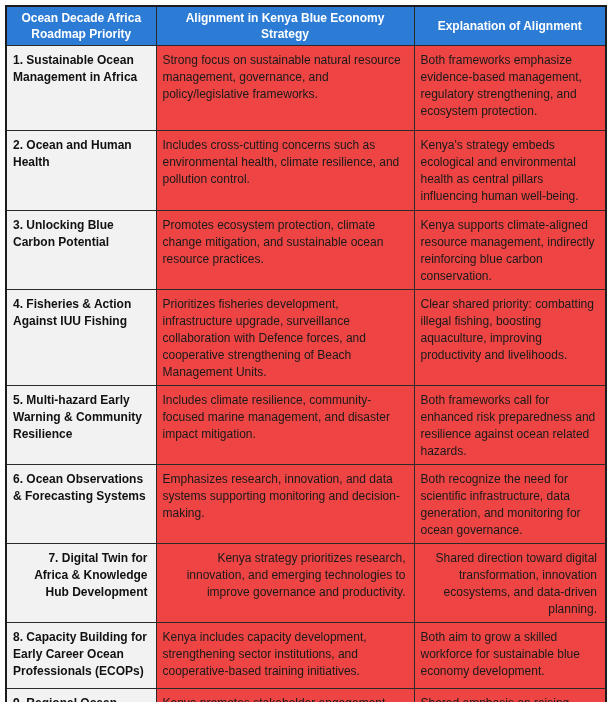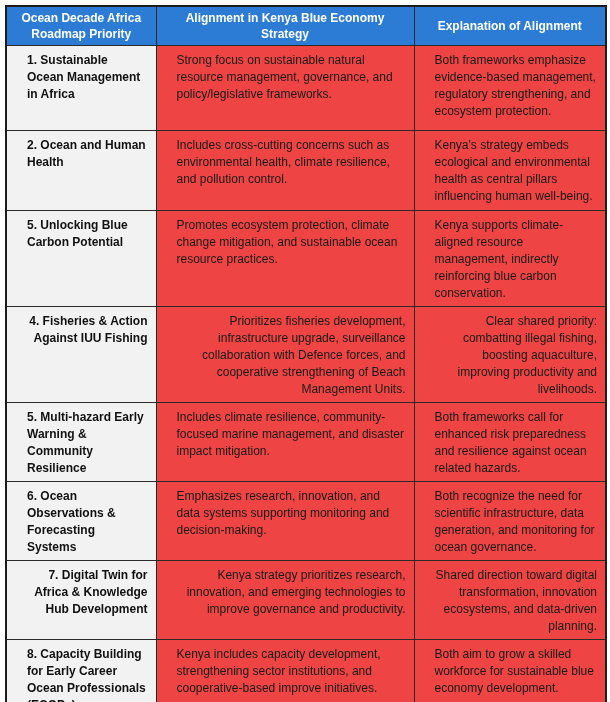--- a/index.html
+++ b/index.html
@@ -38,39 +38,39 @@
     color: #ffffff;
     font-size: 12px;
     font-weight: bold;
     text-align: center;
     vertical-align: middle;
     padding: 3px 10px;
     line-height: 1.35;
   }
   td {
     vertical-align: top;
-    padding: 6px 8px 4px 20px;
+    padding: 6px 8px 4px 6px;
     font-size: 12px;
     line-height: 1.42;
     color: #1a1a1a;
   }
   td.priority {
     background: #f2f2f2;
     font-weight: bold;
     color: #111111;
   }
   td.alignment, td.explanation {
     background: #ef4444;
     font-weight: normal;
   }
   
   tbody tr:nth-child(1) { height: 85px; }
   tbody tr:nth-child(2) { height: 76px; }
   tbody tr:nth-child(3) { height: 67px; }
-  tbody tr:nth-child(4) { height: 96px; text-align: right; }
+  tbody tr:nth-child(4) { height: 96px; }
   tbody tr:nth-child(5) { height: 63px; margin-top: 31px; }
   tbody tr:nth-child(6) { height: 74px; }
   tbody tr:nth-child(7) { height: 67px; text-align: right; }
   tbody tr:nth-child(8) { height: 66px; }
   tbody tr:nth-child(9) { height: 60px; }
 </style>
 </head>
 <body>
 
 <div class="page">
@@ -92,21 +92,21 @@
         <td class="priority">1. Sustainable Ocean Management in Africa</td>
         <td class="alignment">Strong focus on sustainable natural resource management, governance, and policy/legislative frameworks.</td>
         <td class="explanation">Both frameworks emphasize evidence-based management, regulatory strengthening, and ecosystem protection.</td>
       </tr>
       <tr>
         <td class="priority">2. Ocean and Human Health</td>
         <td class="alignment">Includes cross-cutting concerns such as environmental health, climate resilience, and pollution control.</td>
         <td class="explanation">Kenya's strategy embeds ecological and environmental health as central pillars influencing human well-being.</td>
       </tr>
       <tr>
-        <td class="priority">5. Unlocking Blue Carbon Potential</td>
+        <td class="priority">3. Unlocking Blue Carbon Potential</td>
         <td class="alignment">Promotes ecosystem protection, climate change mitigation, and sustainable ocean resource practices.</td>
         <td class="explanation">Kenya supports climate-aligned resource management, indirectly reinforcing blue carbon conservation.</td>
       </tr>
       <tr>
         <td class="priority">4. Fisheries &amp; Action Against IUU Fishing</td>
         <td class="alignment">Prioritizes fisheries development, infrastructure upgrade, surveillance collaboration with Defence forces, and cooperative strengthening of Beach Management Units.</td>
         <td class="explanation">Clear shared priority: combatting illegal fishing, boosting aquaculture, improving productivity and livelihoods.</td>
       </tr>
       <tr>
         <td class="priority">5. Multi-hazard Early Warning &amp; Community Resilience</td>
@@ -118,21 +118,21 @@
         <td class="alignment">Emphasizes research, innovation, and data systems supporting monitoring and decision-making.</td>
         <td class="explanation">Both recognize the need for scientific infrastructure, data generation, and monitoring for ocean governance.</td>
       </tr>
       <tr>
         <td class="priority">7. Digital Twin for Africa &amp; Knowledge Hub Development</td>
         <td class="alignment">Kenya strategy prioritizes research, innovation, and emerging technologies to improve governance and productivity.</td>
         <td class="explanation">Shared direction toward digital transformation, innovation ecosystems, and data-driven planning.</td>
       </tr>
       <tr>
         <td class="priority">8. Capacity Building for Early Career Ocean Professionals (ECOPs)</td>
-        <td class="alignment">Kenya includes capacity development, strengthening sector institutions, and cooperative-based improve initiatives.</td>
+        <td class="alignment">Kenya includes capacity development, strengthening sector institutions, and cooperative-based training initiatives.</td>
         <td class="explanation">Both aim to grow a skilled workforce for sustainable blue economy development.</td>
       </tr>
       <tr>
         <td class="priority">9. Regional Ocean Literacy Programme</td>
         <td class="alignment">Kenya promotes stakeholder engagement, inclusive governance, and awareness of marine resource value.</td>
         <td class="explanation">Shared emphasis on raising societal understanding of oceans and community participation.</td>
       </tr>
     </tbody>
   </table>
 </div>

